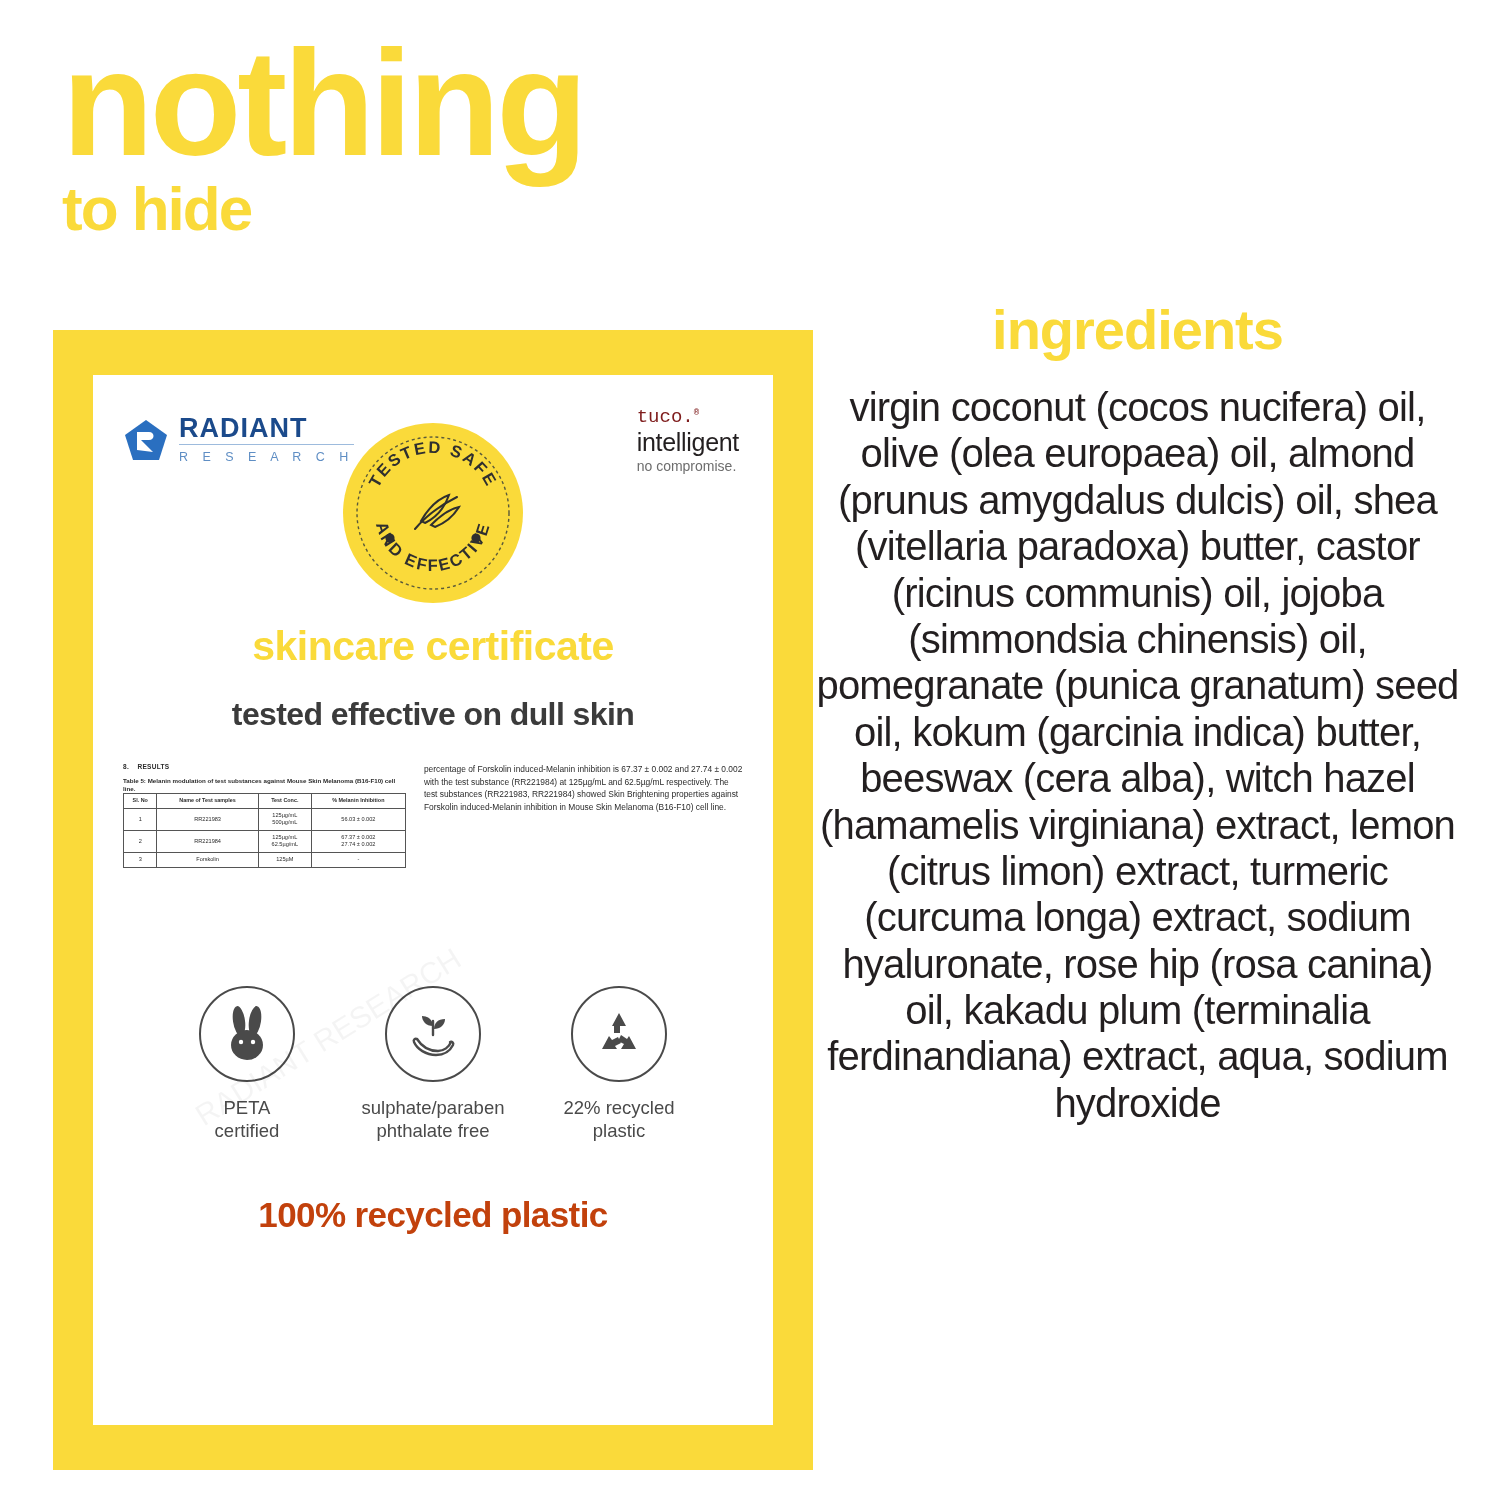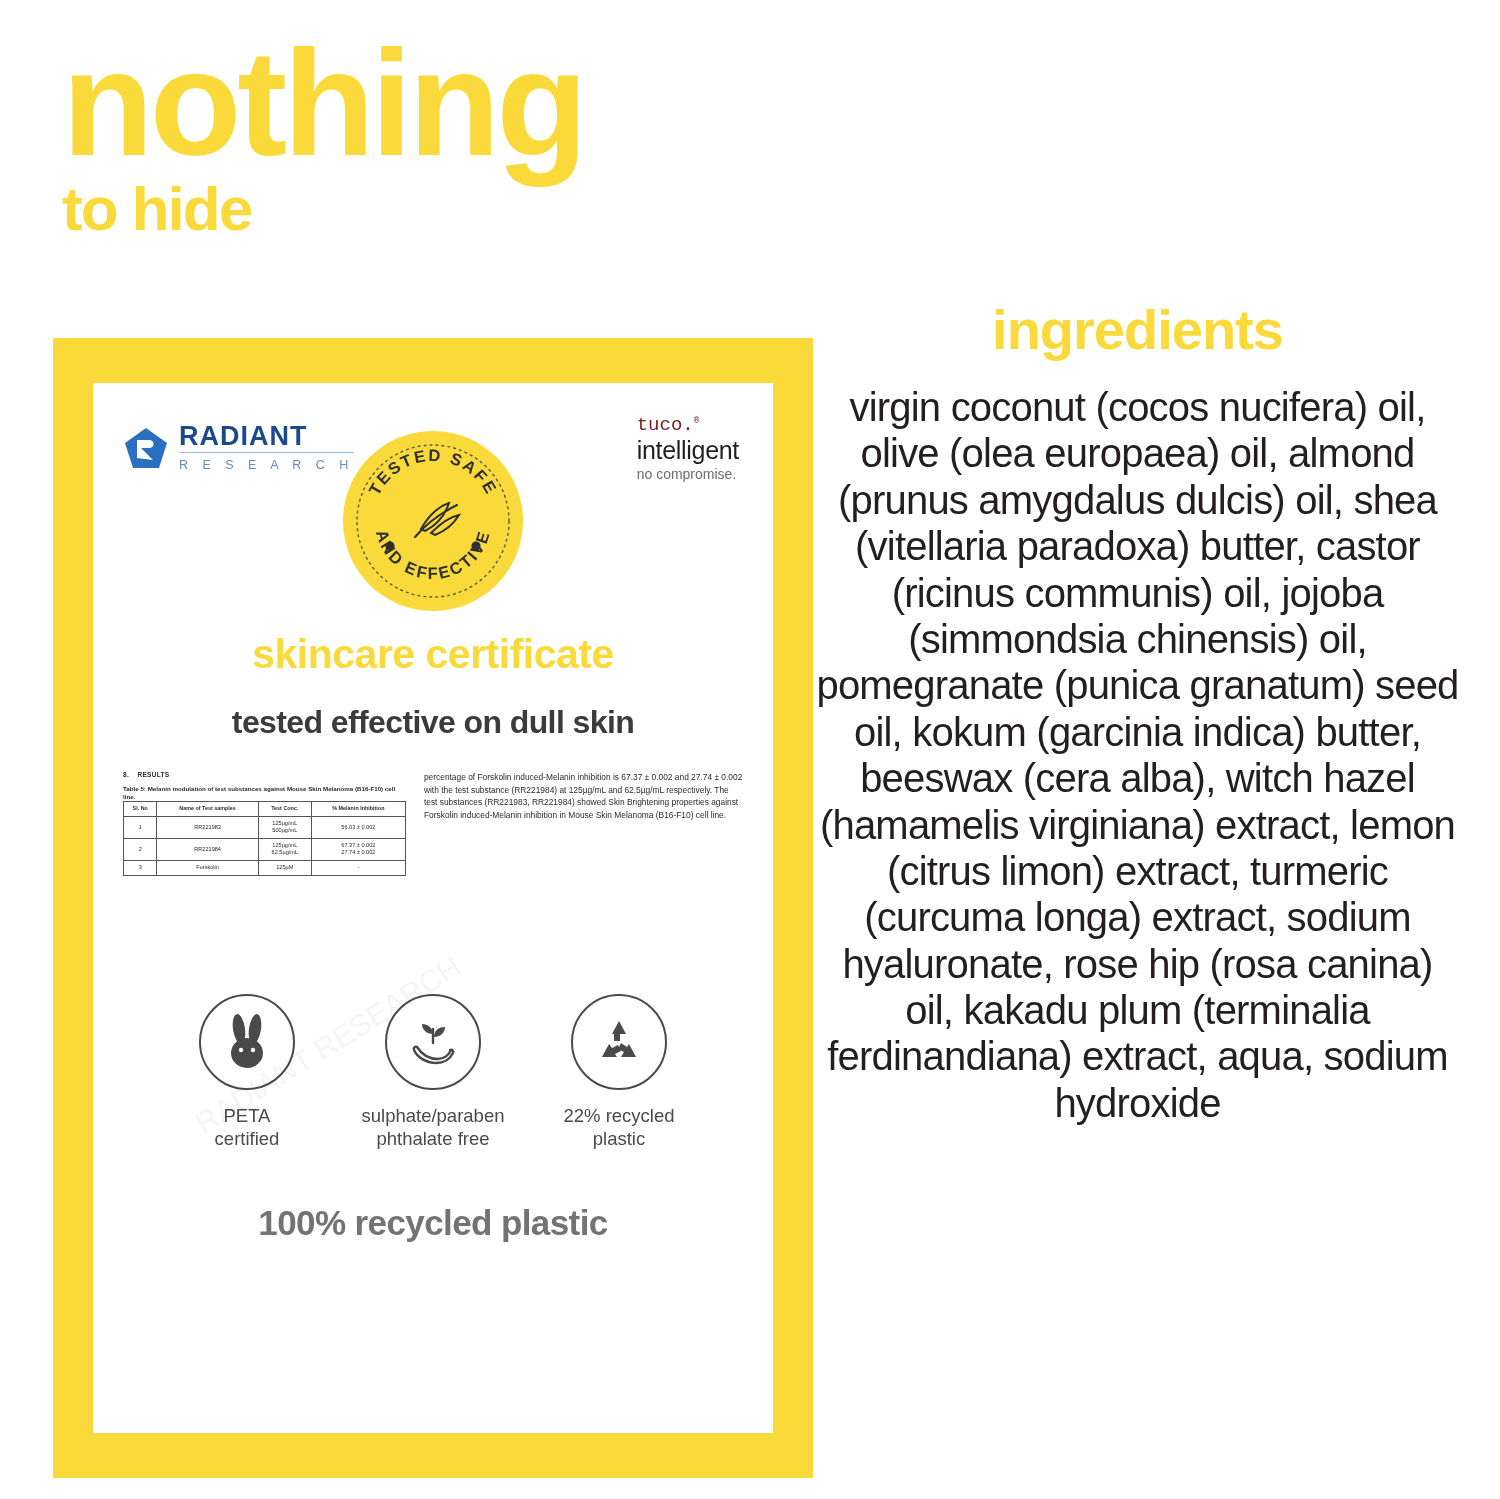--- a/index.html
+++ b/index.html
@@ -42,21 +42,20 @@
   
   .cert-outer {
     position: absolute;
     left: 53px;
     top: 330px;
     width: 760px;
     height: 1140px;
     background: #fada3a;
     box-sizing: border-box;
     padding: 45px 40px;
-    margin-top: 8px;
   }
   .cert-inner {
     width: 100%;
     height: 100%;
     background: #ffffff;
     box-sizing: border-box;
     padding: 26px 30px 30px 30px;
     position: relative;
   }
 
@@ -220,21 +219,21 @@
     margin-top: 14px;
     font-size: 18.5px;
     color: #4a4a4a;
     line-height: 1.28;
   }
 
   .cert-footer {
     text-align: center;
     font-size: 35px;
     font-weight: bold;
-    color: #737373;
+    color: #c2410c;
     margin-top: 52px;
     letter-spacing: -0.6px;
   }
 
   
   .ing-wrap {
     position: absolute;
     left: 815px;
     top: 302px;
     width: 645px;

